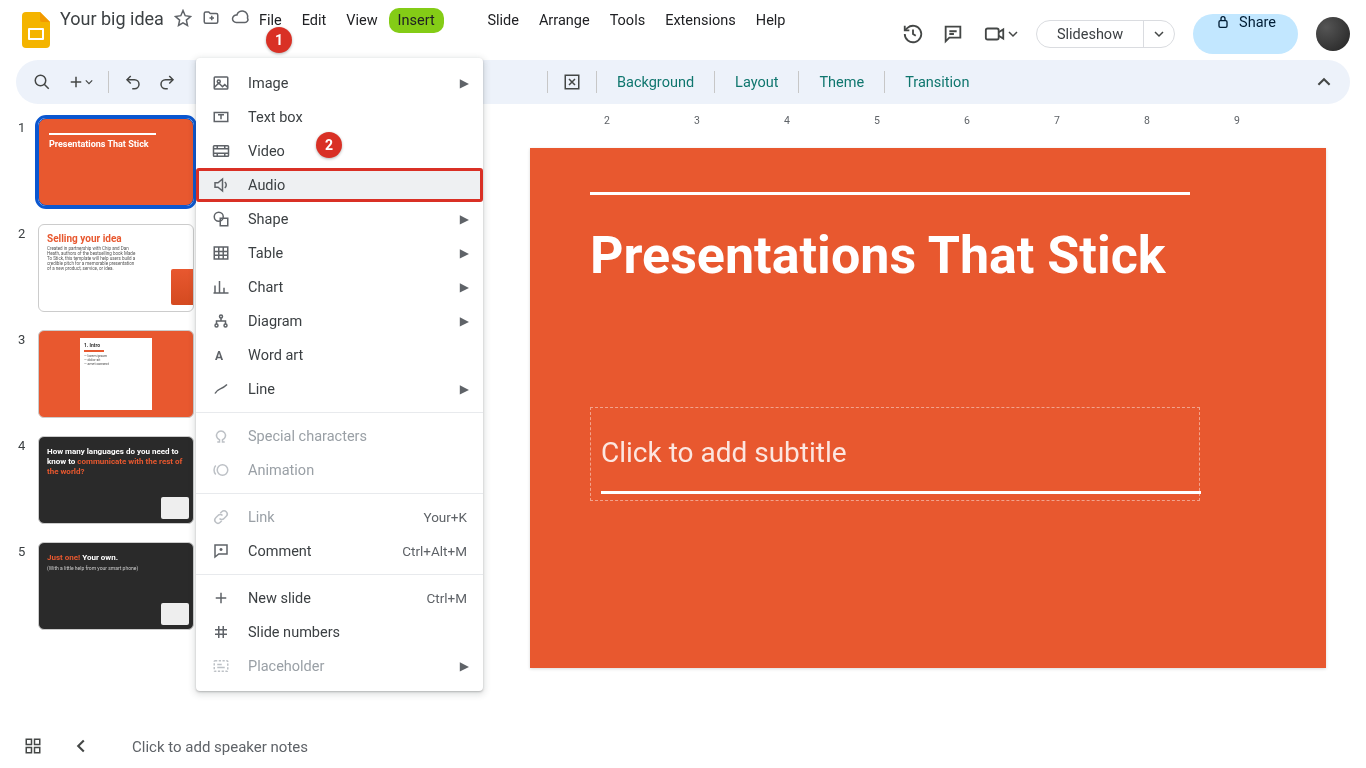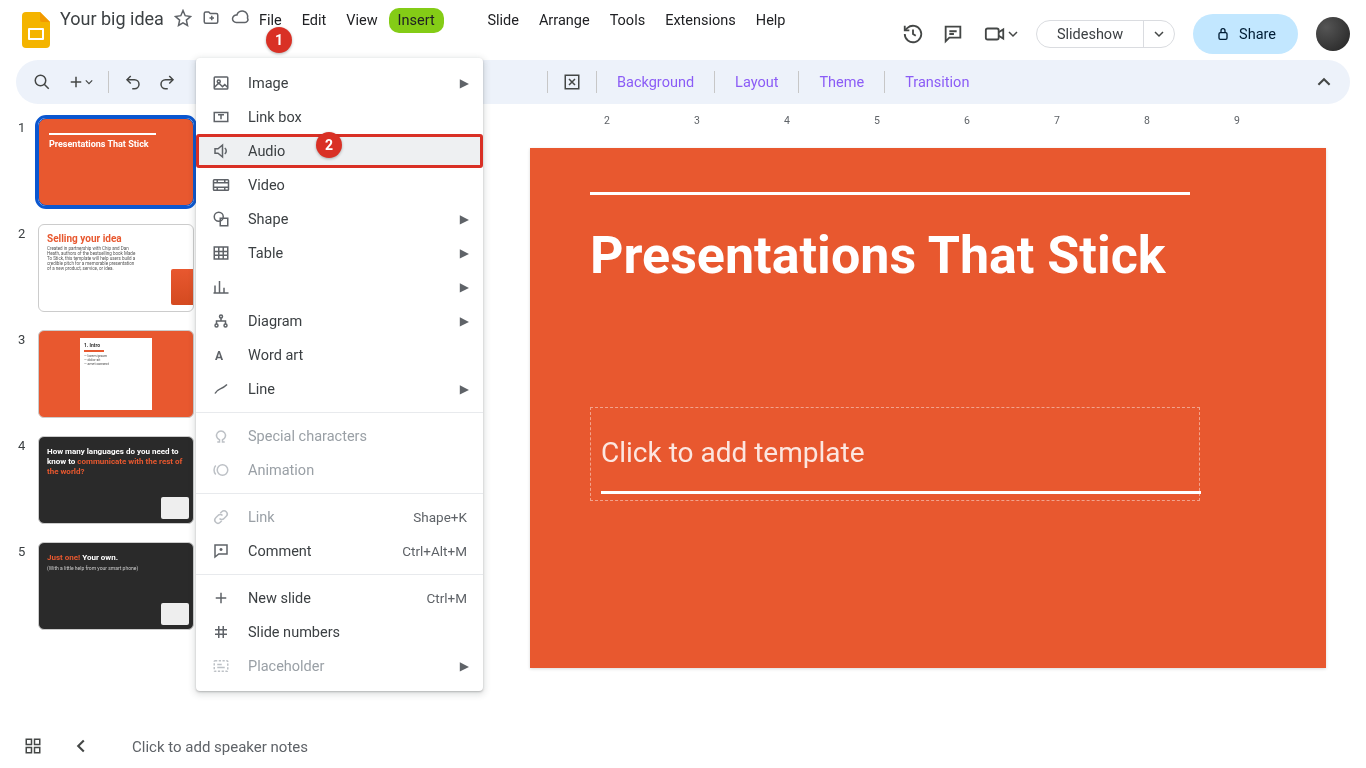--- a/index.html
+++ b/index.html
@@ -12,29 +12,29 @@
 .doc-title-row { display: flex; align-items: center; gap: 10px; height: 24px; }
 .doc-title { font-size: 18px; color: #3c4043; }
 .icon-btn { color: #5f6368; cursor: pointer; display: inline-flex; align-items: center; justify-content: center; }
 .menubar { display: flex; gap: 2px; margin-top: 2px; }
 .menu-item { font-size: 14.5px; color: #202124; padding: 4px 9px; border-radius: 4px; cursor: pointer; }
 .menu-item.active { background: #84cc16; border-radius: 10px; }
 .right-actions { display: flex; align-items: center; gap: 18px; margin-top: 8px; }
 .slideshow-btn { display: flex; align-items: center; border: 1px solid #dadce0; border-radius: 20px; height: 28px; }
 .slideshow-main { padding: 0 20px; font-size: 14.5px; color: #3c4043; }
 .slideshow-drop { padding: 0 10px; border-left: 1px solid #dadce0; height: 100%; display: flex; align-items: center; }
-.share-btn { background: #c2e7ff; border-radius: 20px; height: 40px; padding: 0 22px; display: flex; align-items: center; gap: 8px; font-size: 14.5px; color: #001d35; }
+.share-btn { background: #c2e7ff; border-radius: 20px; height: 40px; padding: 0 22px; display: flex; align-items: flex-start; gap: 8px; font-size: 14.5px; color: #001d35; }
 .avatar { width: 34px; height: 34px; border-radius: 50%; background: radial-gradient(circle at 30% 30%, #555, #222); }
 
 
 .toolbar { height: 44px; margin: 4px 16px 0 16px; background: #edf2fa; border-radius: 22px; display: flex; align-items: center; padding: 0 12px; gap: 6px; position: relative; }
 .tool { width: 28px; height: 28px; display: flex; align-items: center; justify-content: center; color: #444746; border-radius: 4px; cursor: pointer; }
 .tool.wplus { width: 36px; }
 .sep { width: 1px; height: 22px; background: #c7c7c7; margin: 0 4px; }
-.tool-label { font-size: 14.5px; color: #8b5cf6; padding: 4px 10px; cursor: pointer; }
+.tool-label { font-size: 14.5px; color: #0f766e; padding: 4px 10px; cursor: pointer; }
 .collapse-caret { margin-left: auto; }
 
 
 .main { display: flex; height: calc(100% - 56px - 48px - 44px); margin-top: 6px; }
 .filmstrip { width: 230px; padding: 8px 0 0 18px; overflow: hidden; }
 .slide-row { display: flex; gap: 6px; margin-bottom: 18px; }
 .slide-num { width: 14px; font-size: 13px; color: #3c4043; padding-top: 2px; }
 .thumb { width: 156px; height: 88px; border: 1px solid #ccc; border-radius: 6px; overflow: hidden; background: #fff; font-size: 6px; position: relative; }
 .thumb.selected { outline: 3px solid #0b57d0; border-color: #0b57d0; border-radius: 8px; }
 .t1 { background: #e8582f; color: #fff; padding: 14px 10px; }
@@ -272,21 +272,21 @@
       <span class="tick" style="left:870px">8</span>
       <span class="tick" style="left:960px">9</span>
     </div>
   </div>
 </div>
 
 <div class="slide" style="top:148px">
   <div class="slide-hr"></div>
   <div class="slide-title">Presentations That Stick</div>
   <div class="subtitle-box">
-    <div class="subtitle-ph">Click to add template</div>
+    <div class="subtitle-ph">Click to add subtitle</div>
     <div class="slide-hr2"></div>
   </div>
 </div>
 
 <div class="bottom">
   <span class="icon-btn">
       <svg width="18" height="18" viewBox="0 0 24 24" fill="none" stroke="#444746" stroke-width="2">
         <rect x="3" y="3" width="7" height="7"></rect>
         <rect x="14" y="3" width="7" height="7"></rect>
         <rect x="3" y="14" width="7" height="7"></rect>
@@ -313,43 +313,43 @@
       <span class="dd-label">Image</span>
       <span class="dd-sub">▶</span>
     </div>
     <div class="dd-item">
       <span class="dd-icon">
         <svg width="18" height="18" viewBox="0 0 24 24" fill="none" stroke="currentColor" stroke-width="2">
           <rect x="3" y="6" width="18" height="12"></rect>
           <path d="M8 9h8M12 9v6"></path>
         </svg>
       </span>
-      <span class="dd-label">Link box</span>
+      <span class="dd-label">Text box</span>
+    </div>
+    <div class="dd-item">
+      <span class="dd-icon">
+        <svg width="18" height="18" viewBox="0 0 24 24" fill="none" stroke="currentColor" stroke-width="2">
+          <rect x="2" y="5" width="20" height="14" rx="1"></rect>
+          <path d="M2 9h20M7 5v4M17 5v4M7 15v4M17 15v4M2 15h20"></path>
+        </svg>
+      </span>
+      <span class="dd-label">Video</span>
     </div>
     <div class="dd-item highlight">
       <span class="dd-icon">
         <svg width="18" height="18" viewBox="0 0 24 24" fill="none" stroke="currentColor" stroke-width="2">
           <path d="M4 9v6h4l6 5V4l-6 5H4z"></path>
           <path d="M17 8a5 5 0 0 1 0 8"></path>
         </svg>
       </span>
       <span class="dd-label">Audio</span>
     </div>
     <div class="dd-item">
       <span class="dd-icon">
         <svg width="18" height="18" viewBox="0 0 24 24" fill="none" stroke="currentColor" stroke-width="2">
-          <rect x="2" y="5" width="20" height="14" rx="1"></rect>
-          <path d="M2 9h20M7 5v4M17 5v4M7 15v4M17 15v4M2 15h20"></path>
-        </svg>
-      </span>
-      <span class="dd-label">Video</span>
-    </div>
-    <div class="dd-item">
-      <span class="dd-icon">
-        <svg width="18" height="18" viewBox="0 0 24 24" fill="none" stroke="currentColor" stroke-width="2">
           <circle cx="9" cy="9" r="6"></circle>
           <rect x="11" y="11" width="10" height="10"></rect>
         </svg>
       </span>
       <span class="dd-label">Shape</span>
       <span class="dd-sub">▶</span>
     </div>
     <div class="dd-item">
       <span class="dd-icon">
         <svg width="18" height="18" viewBox="0 0 24 24" fill="none" stroke="currentColor" stroke-width="2">
@@ -359,20 +359,21 @@
       </span>
       <span class="dd-label">Table</span>
       <span class="dd-sub">▶</span>
     </div>
     <div class="dd-item">
       <span class="dd-icon">
         <svg width="18" height="18" viewBox="0 0 24 24" fill="none" stroke="currentColor" stroke-width="2">
           <path d="M4 20V10M10 20V4M16 20v-7M22 20H2"></path>
         </svg>
       </span>
+      <span class="dd-label">Chart</span>
       <span class="dd-sub">▶</span>
     </div>
     <div class="dd-item">
       <span class="dd-icon">
         <svg width="18" height="18" viewBox="0 0 24 24" fill="none" stroke="currentColor" stroke-width="2">
           <circle cx="6" cy="18" r="2"></circle>
           <circle cx="18" cy="18" r="2"></circle>
           <circle cx="12" cy="6" r="2"></circle>
           <path d="M12 8v4M12 12H6v4M12 12h6v4"></path>
         </svg>
@@ -417,21 +418,21 @@
     </div>
     <div class="dd-sep"></div>
     <div class="dd-item disabled">
       <span class="dd-icon">
         <svg width="18" height="18" viewBox="0 0 24 24" fill="none" stroke="currentColor" stroke-width="2">
           <path d="M10 14a4 4 0 0 0 6 0l3-3a4 4 0 0 0-6-6l-2 2"></path>
           <path d="M14 10a4 4 0 0 0-6 0l-3 3a4 4 0 0 0 6 6l2-2"></path>
         </svg>
       </span>
       <span class="dd-label">Link</span>
-      <span class="dd-short">Shape+K</span>
+      <span class="dd-short">Your+K</span>
     </div>
     <div class="dd-item">
       <span class="dd-icon">
         <svg width="18" height="18" viewBox="0 0 24 24" fill="none" stroke="currentColor" stroke-width="2">
           <path d="M4 4h16v12H9l-5 4z"></path>
           <path d="M12 8v4M10 10h4"></path>
         </svg>
       </span>
       <span class="dd-label">Comment</span>
       <span class="dd-short">Ctrl+Alt+M</span>

